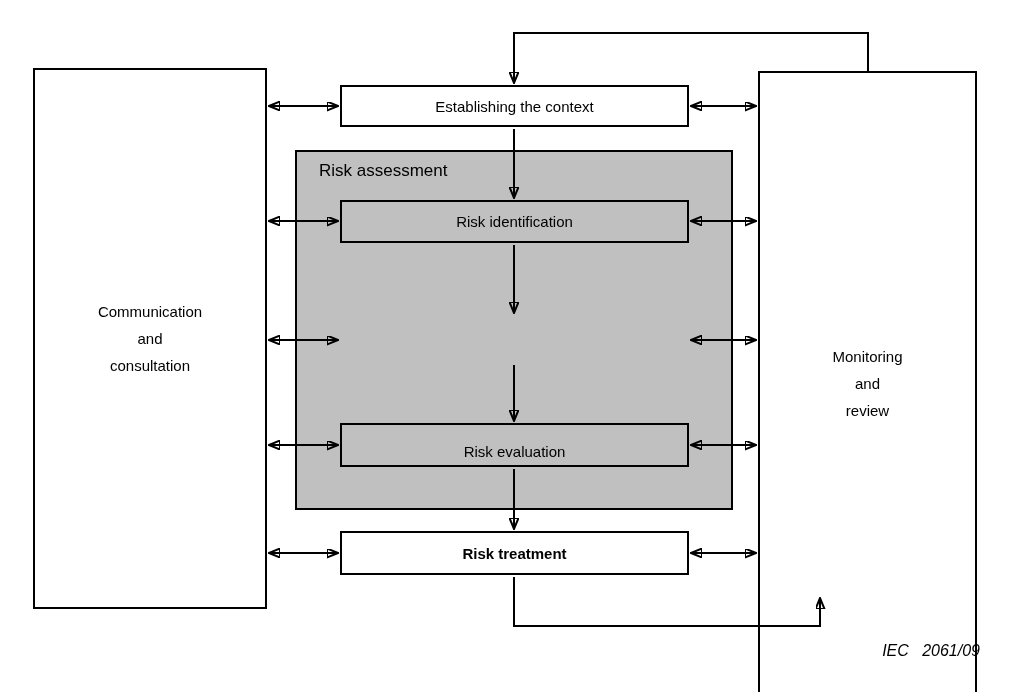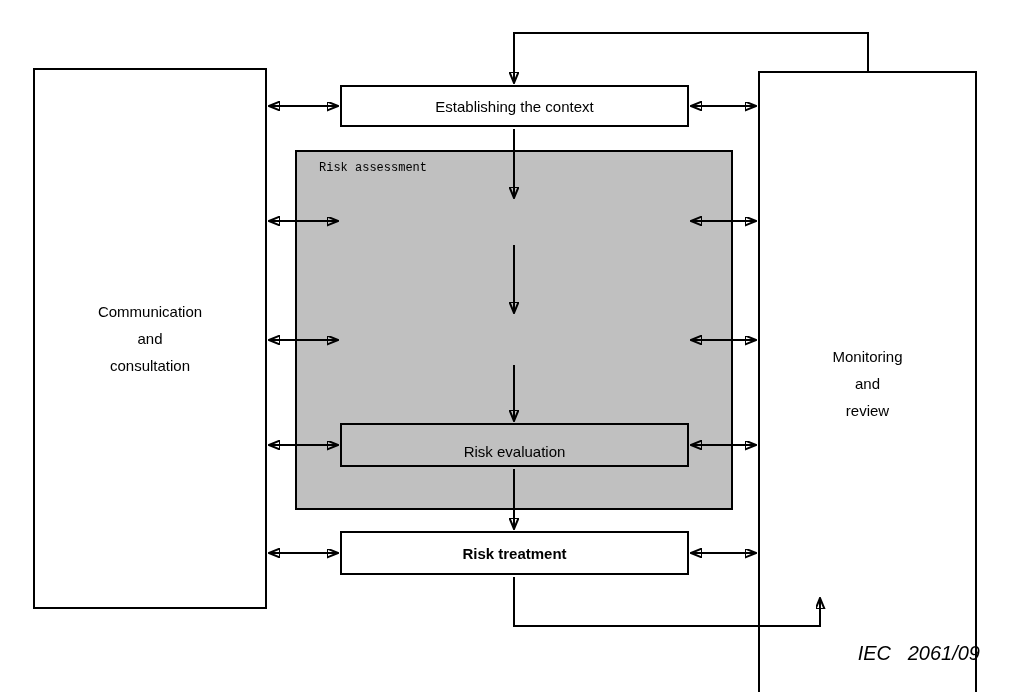--- a/index.html
+++ b/index.html
@@ -39,35 +39,34 @@
     box-sizing: border-box;
     left: 295px; top: 150px;
     width: 438px; height: 360px;
     background: var(--panel-gray, #c0c0c0);
     border: 2px solid #000000;
     z-index: 1;
   }
   .panel-label {
     position: absolute;
     left: 22px; top: 9px;
-    font-size: 12px;
-    font-family: Liberation Mono, monospace;
+    font-size: 17px;
   }
   .side-left  { left: 33px;  top: 68px; width: 234px; height: 541px; }
   .side-right { left: 758px; top: 71px; width: 219px; height: 624px; }
   .proc { left: 340px; width: 349px; }
   .proc-context        { top: 85px;  height: 42px; }
   .proc-identification { top: 200px; height: 43px; background: var(--panel-gray, #c0c0c0); }
   .proc-analysis       { top: 315px; height: 48px; background: var(--panel-gray, #c0c0c0); }
   .proc-evaluation     { top: 423px; height: 44px; background: var(--panel-gray, #c0c0c0); align-items: flex-end; }
   .proc-treatment      { top: 531px; height: 44px; font-weight: bold; }
   .caption {
     position: absolute;
     right: 54px; top: 642px;
-    font-size: 20px;
+    font-size: 16px;
     font-style: italic;
     white-space: pre;
     z-index: 2;
   }
 </style>
 </head>
 <body>
 
 <div class="diagram">
 
@@ -112,20 +111,23 @@
   </div>
 
   <div class="panel">
     <div class="panel-label">Risk assessment</div>
   </div>
 
   <div class="box proc proc-context">
     <span>Establishing the context</span>
   </div>
 
+  <div class="box proc proc-identification">
+    <span>Risk identification</span>
+  </div>
 
 
   <div class="box proc proc-evaluation">
     <span>Risk evaluation</span>
   </div>
 
   <div class="box proc proc-treatment">
     <span>Risk treatment</span>
   </div>
 

